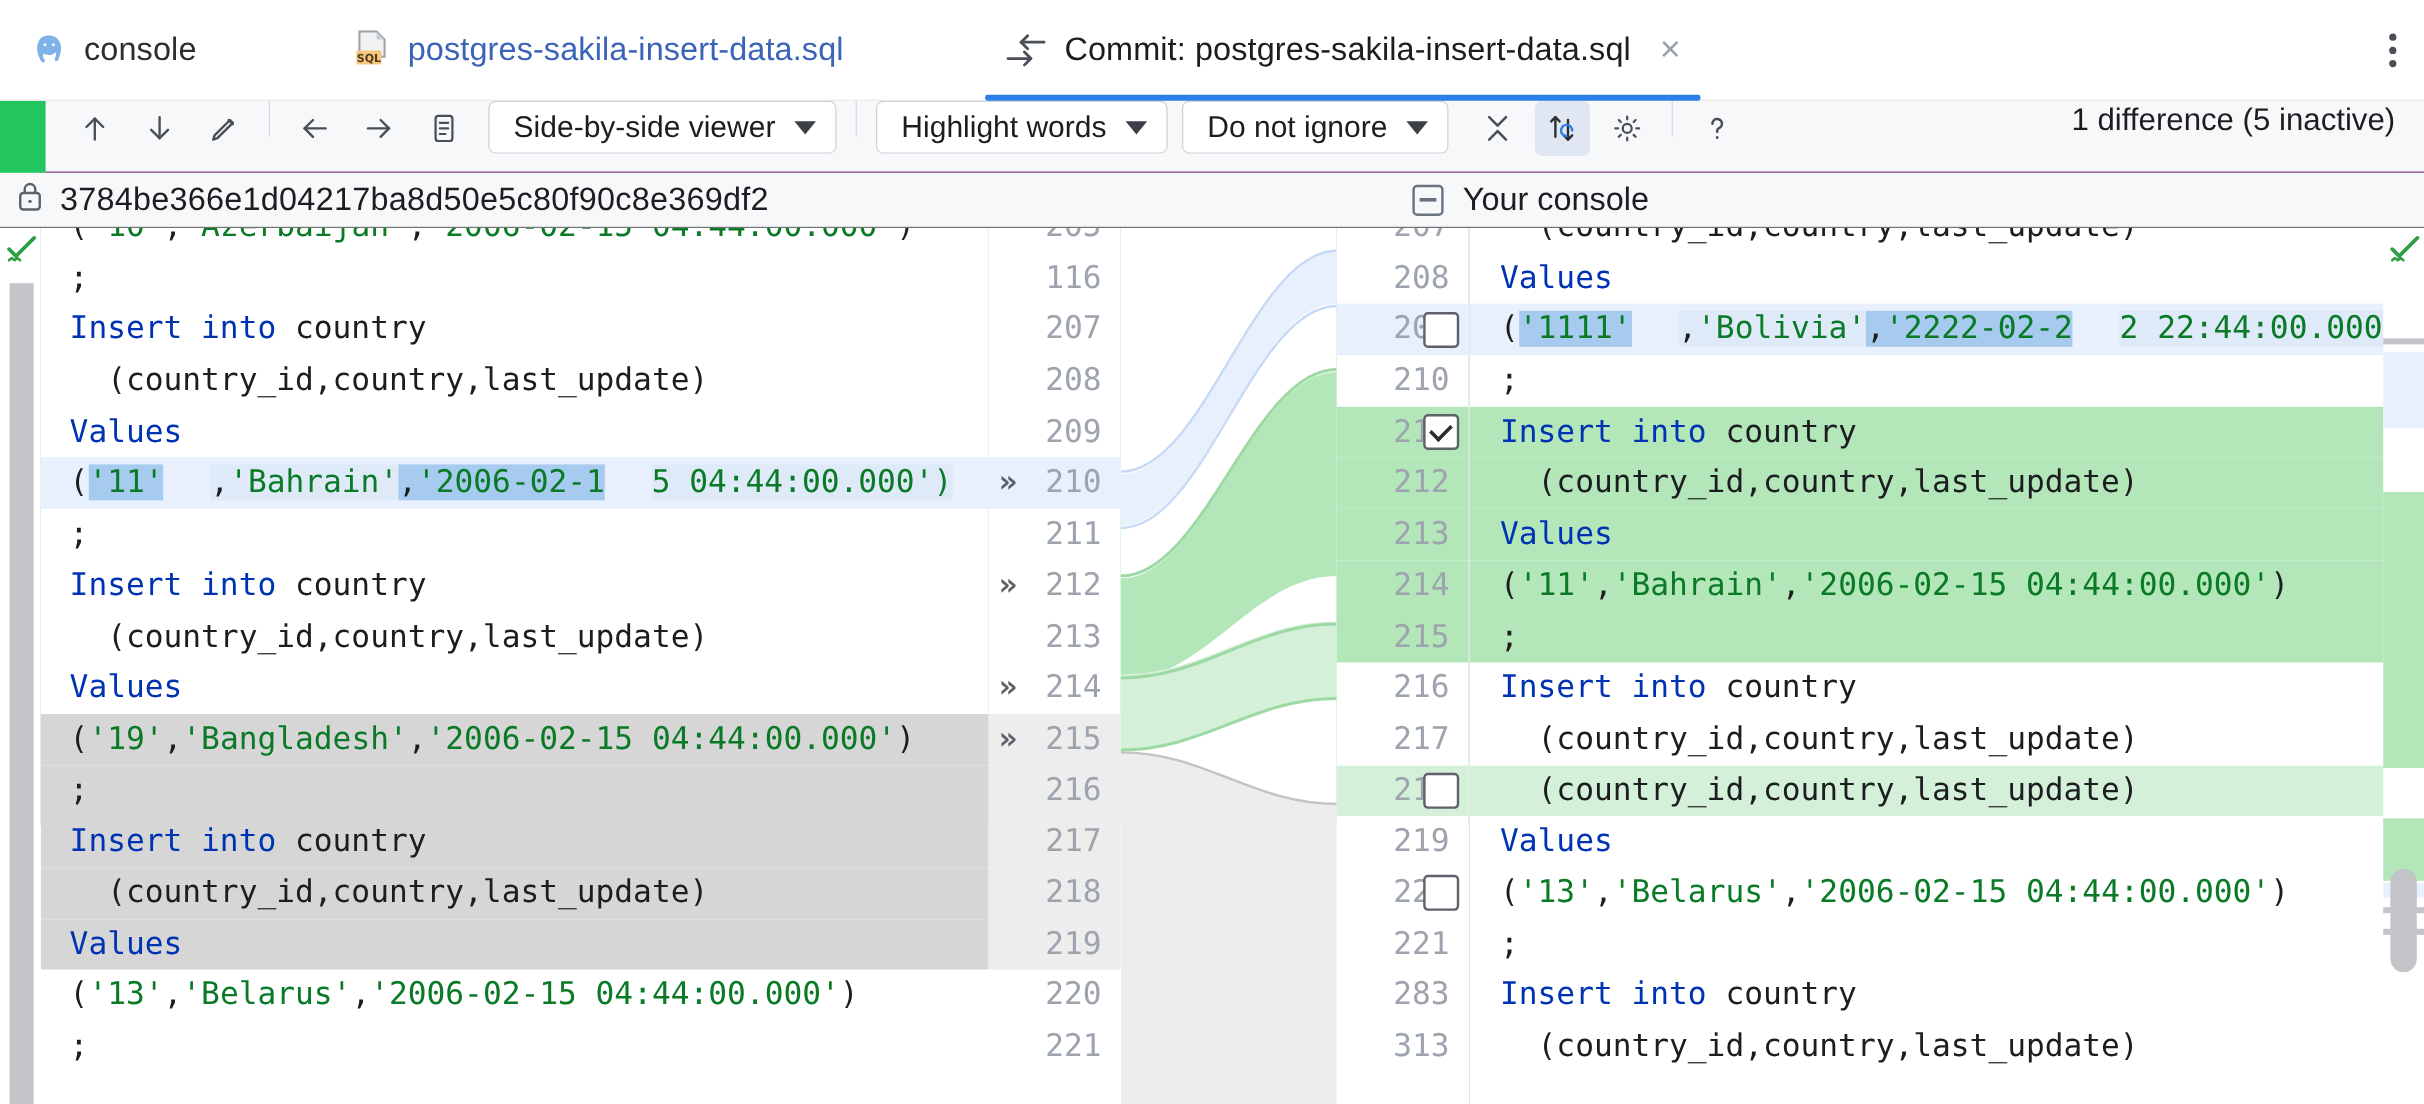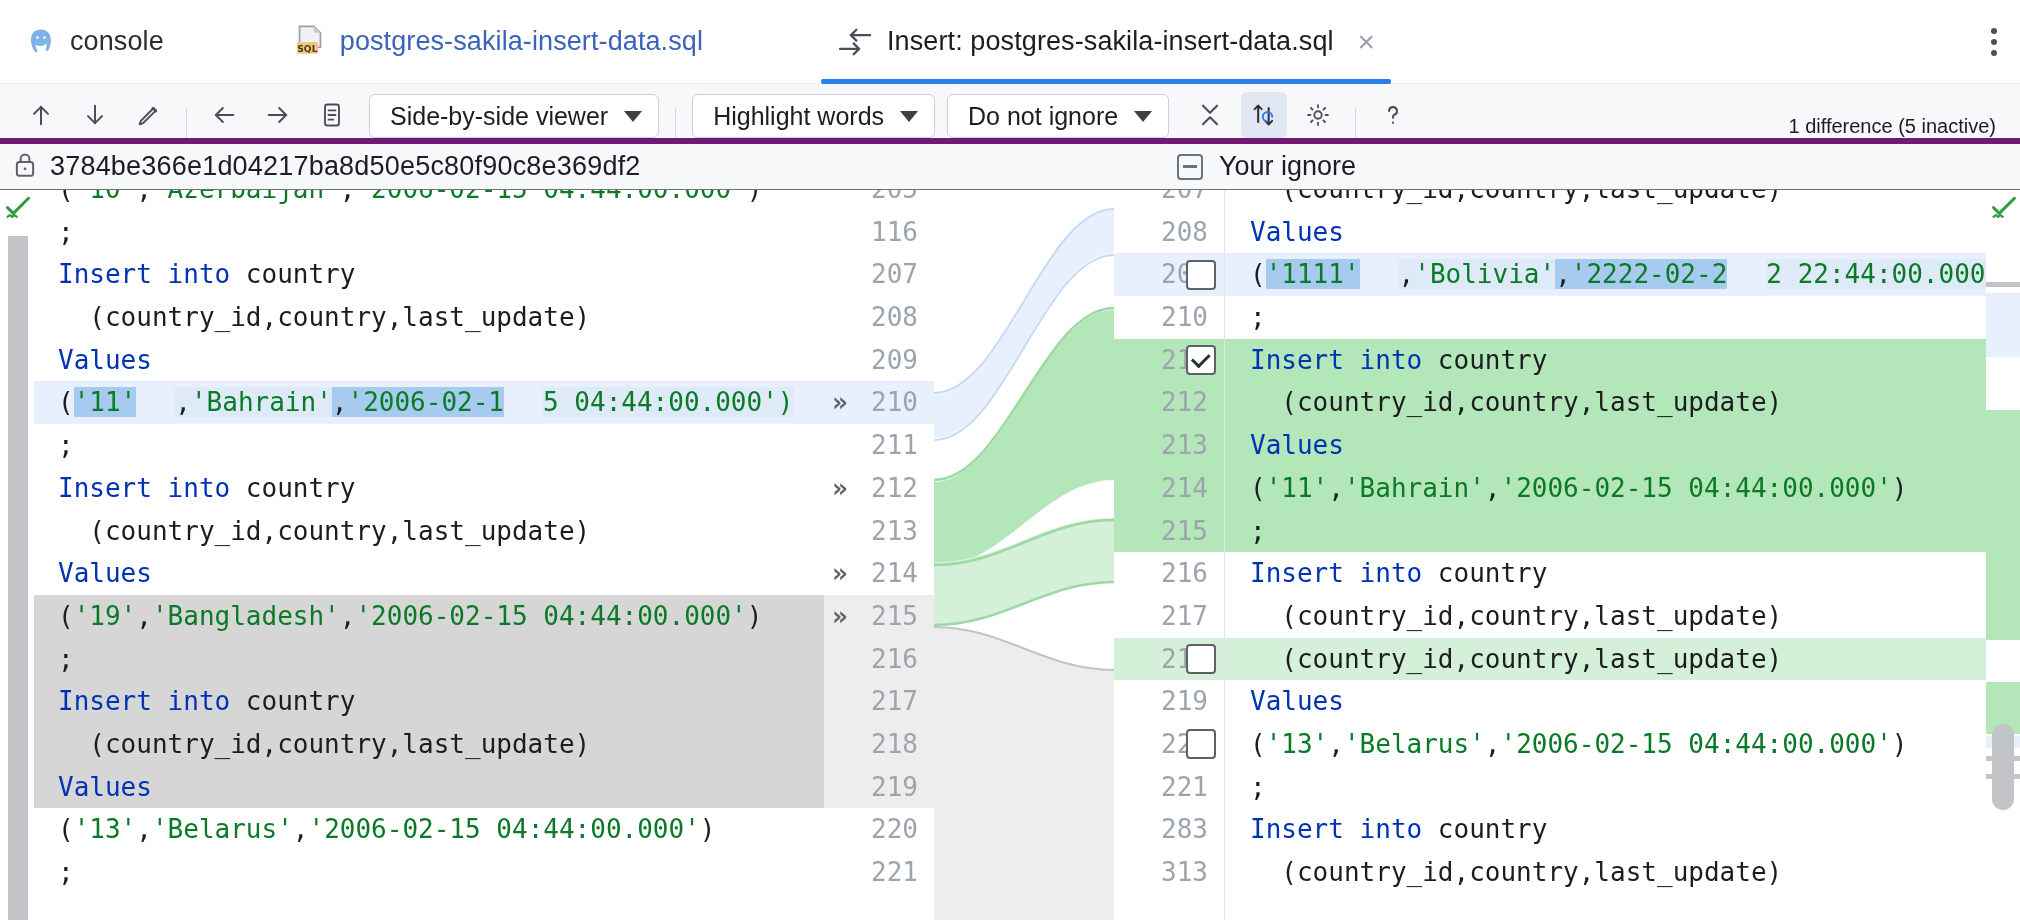--- a/index.html
+++ b/index.html
@@ -45,41 +45,42 @@
   .kebab {
     position: absolute; right: 22px; top: 50%; transform: translateY(-50%);
     width: 8px; display:flex; flex-direction:column; gap:5px; align-items:center;
   }
   .kebab i { width:6px; height:6px; background:#4a4e57; border-radius:50%; display:block; }
 
   
   .toolbar {
     height: 60px;
     background: #f7f8fa;
-    border-bottom: 6px solid #701a75;
-    display:flex; align-items:flex-end;
+    border-bottom: 1px solid #701a75;
+    display:flex; align-items:flex-start;
     padding: 0 18px 0 14px;
     gap: 0px;
+    margin-left: 38px;
   }
   .tb-btn {
     width: 46px; height: 46px;
     display:flex; align-items:center; justify-content:center;
     border-radius: 6px; margin: 0 4px;
   }
   .tb-btn.sel { background:#e0e7f2; }
   .tb-sep { width:1px; height:30px; background:#d4d7dd; margin:0 10px; }
   .combo {
     height: 44px; border:1px solid #ced0d6; border-radius: 6px; background:#fff;
     display:flex; align-items:center; gap:16px;
     padding: 0 16px 0 20px; margin: 0 6px;
     font-size: 25px; color:#1c1d20; white-space:nowrap;
   }
   .caret { width:0;height:0;border-left:9px solid transparent;border-right:9px solid transparent;border-top:11px solid #3c3f45; }
   .diffcount {
-    margin-left:auto; font-size: 20px; color:#1c1d20; white-space: nowrap; padding-right: 6px;
+    margin-left:auto; font-size: 26px; color:#1c1d20; white-space: nowrap; padding-right: 6px;
   }
 
   
   .titlerow { height: 46px; background:#f7f8fa; display:flex; align-items:center; border-bottom:1px solid #737373; }
   .title-left { width: 1155px; display:flex; align-items:center; gap:12px; padding-left: 12px; }
   .title-right { flex:1; display:flex; align-items:center; gap:16px; padding-left: 22px; }
   .hashtext { font-size: 27px; color:#1c1d20; letter-spacing:.2px; }
   .vertext  { font-size: 27px; color:#1c1d20; }
   .collapse-box {
     width:26px;height:26px;border:2px solid #6b7280;border-radius:4px;
@@ -186,21 +187,21 @@
       <span>
         <svg class="commit-ico" viewBox="0 0 26 22">
           <g stroke="#4a4e57" stroke-width="1.7" fill="none" stroke-linecap="round" stroke-linejoin="round">
             <path d="M2 16h14"></path>
               <path d="M12 12l4 4-4 4"></path>
             <path d="M24 6H10"></path>
               <path d="M14 2l-4 4 4 4"></path>
           </g>
         </svg>
       </span>
-      <span class="tab-label">Insert: postgres-sakila-insert-data.sql</span>
+      <span class="tab-label">Commit: postgres-sakila-insert-data.sql</span>
       <span class="tab-close">×</span>
     </div>
 
     <div class="kebab">
         <i></i>
         <i></i>
         <i></i>
       </div>
   </div>
 
@@ -305,21 +306,21 @@
           <path d="M6.5 9.5V7a3.5 3.5 0 0 1 7 0v2.5"></path>
           <circle cx="10" cy="15" r="1.1" fill="#5d6169" stroke="none"></circle>
           </svg>
       </span>
       <span class="hashtext">3784be366e1d04217ba8d50e5c80f90c8e369df2</span>
     </div>
     <div class="title-right">
       <span class="collapse-box">
           <i></i>
         </span>
-      <span class="vertext">Your ignore</span>
+      <span class="vertext">Your console</span>
     </div>
   </div>
 
   <div class="body">
 
     <div class="statusgut">
       <span class="okcheck">
         <svg width="28" height="26" viewBox="0 0 24 22" fill="none" stroke="#2e9e43" stroke-width="2.6" stroke-linecap="round" stroke-linejoin="round">
           <path d="M3 11.5l5 5L21 3.5"></path>
           <path d="M3 19.5l2-1.6 2 1.6 2-1.6 2 1.6" stroke-width="1.8"></path>

